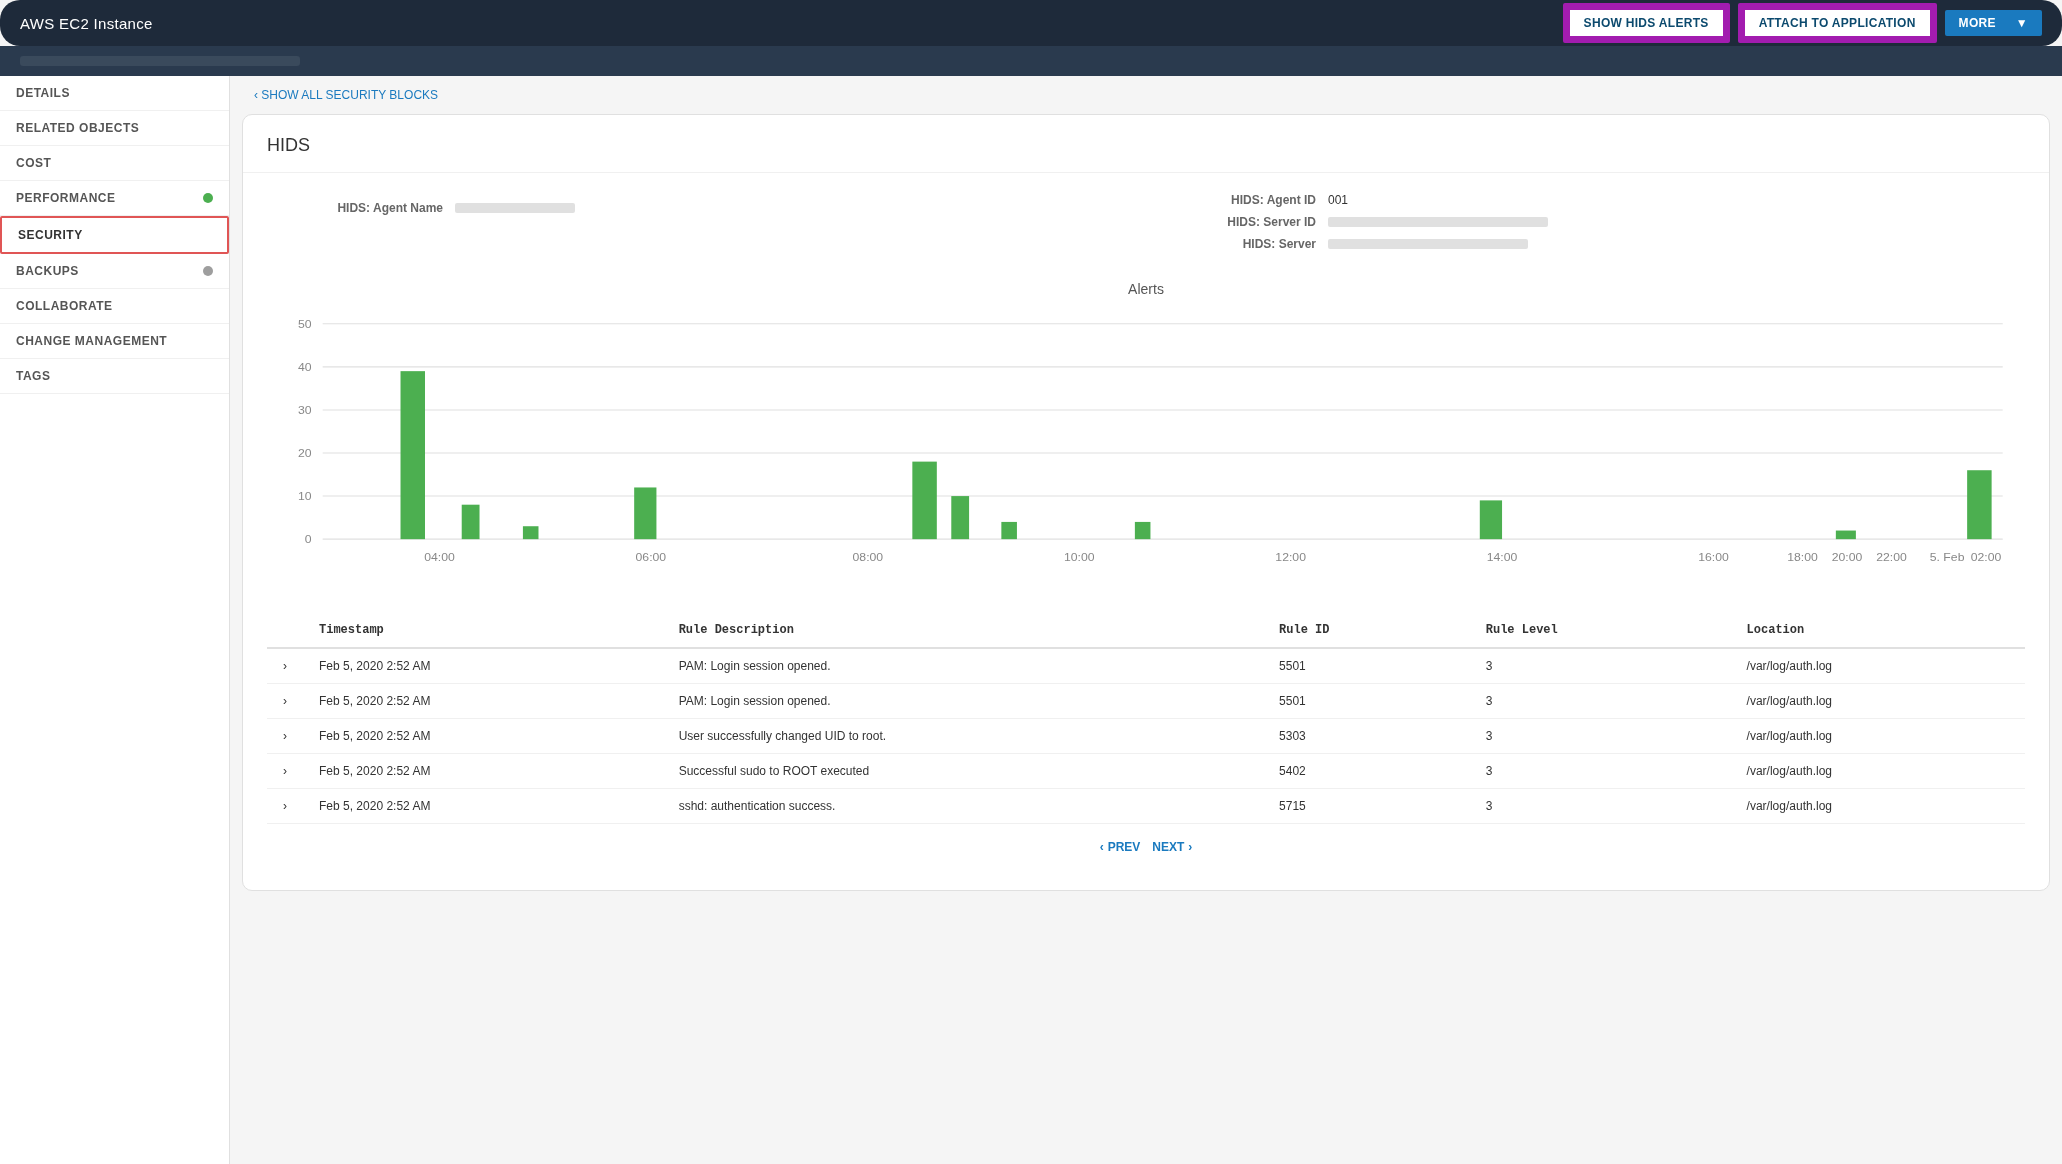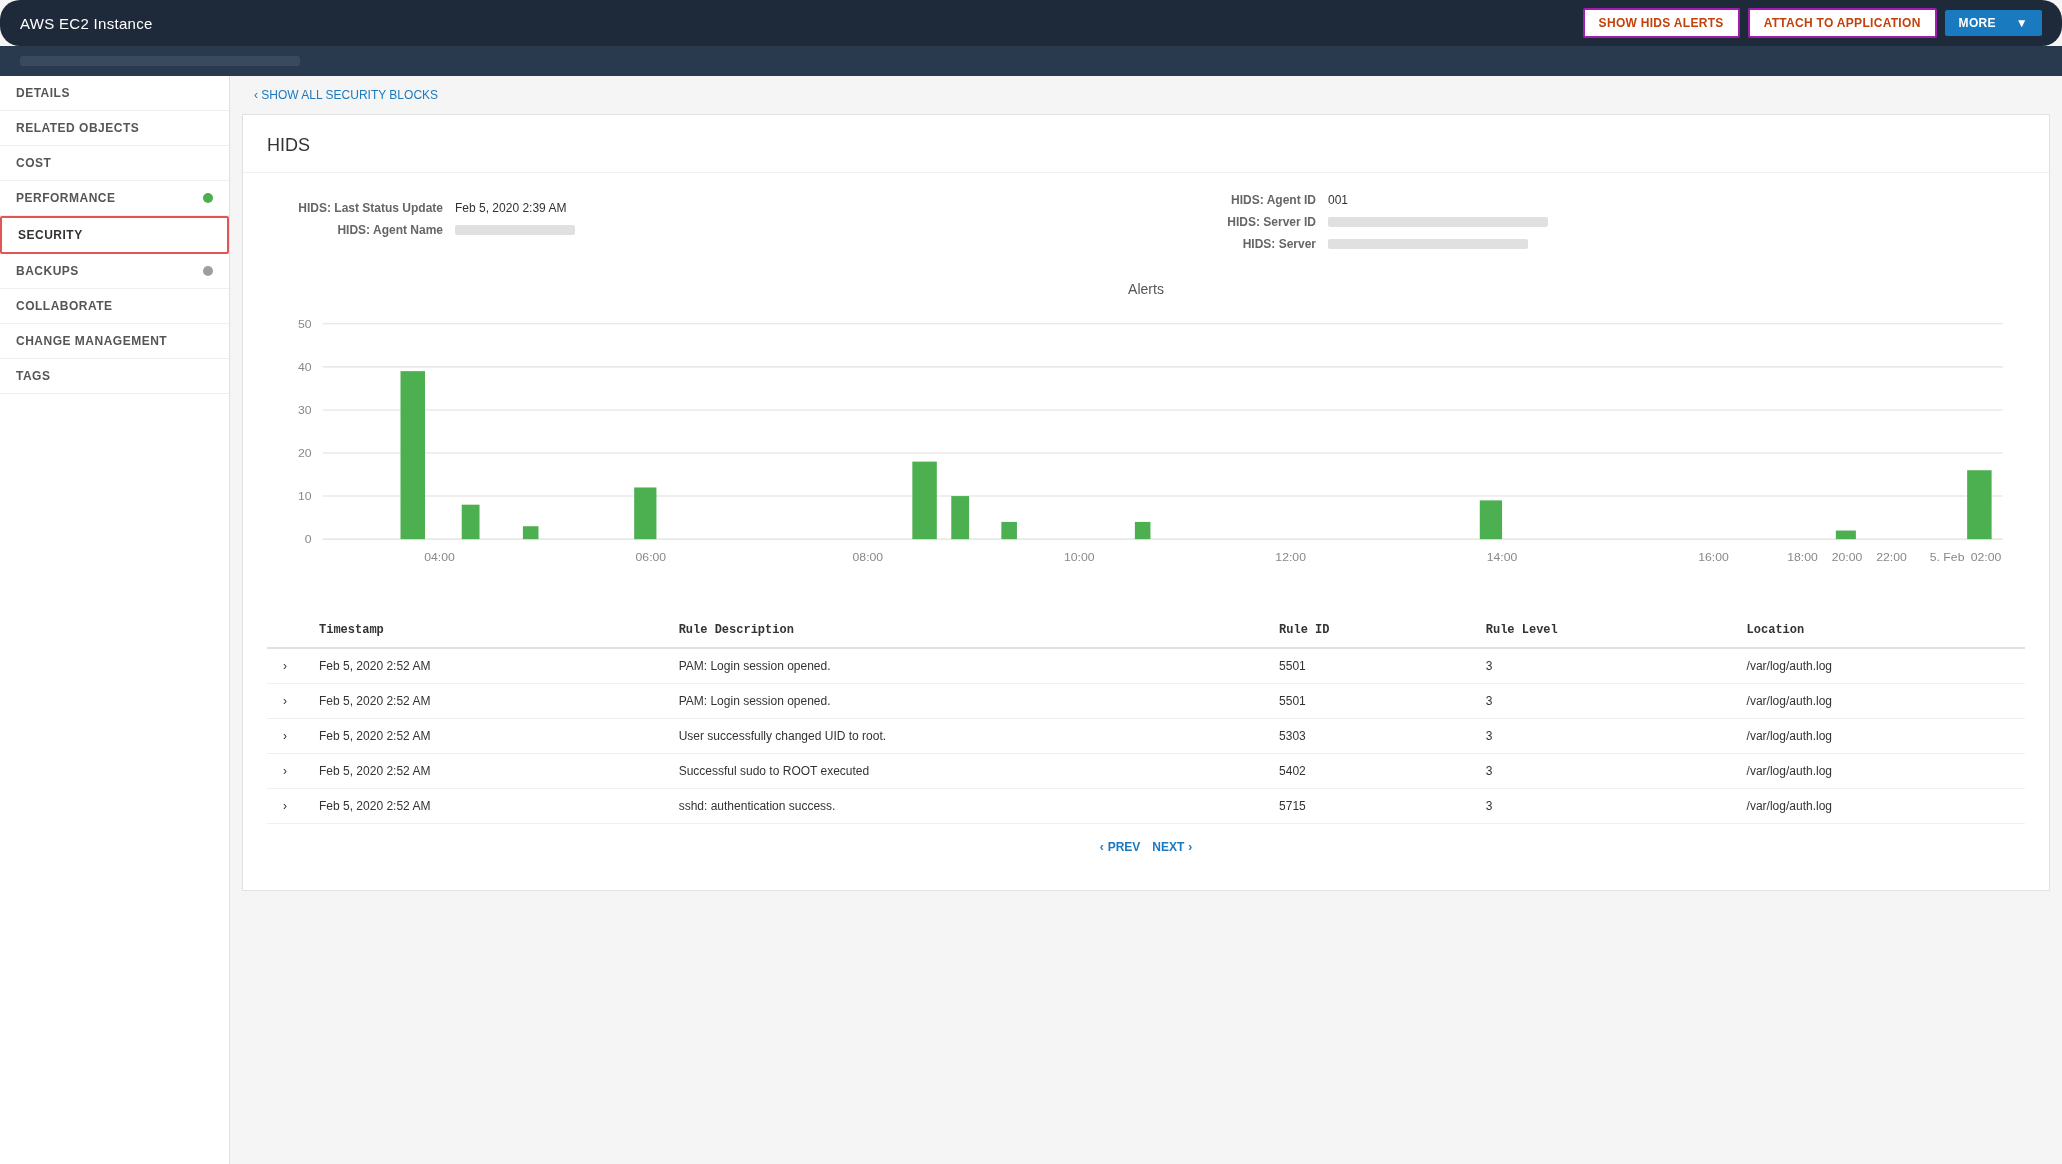--- a/index.html
+++ b/index.html
@@ -22,22 +22,22 @@
       color: #fff;
       letter-spacing: 0.3px;
     }
     .top-header-actions {
       display: flex;
       gap: 8px;
       align-items: center;
     }
     .header-btn {
       background: #fff;
-      color: #c2410c;
-      border: 2px solid #a21caf;
+      color: #0c4a6e;
+      border: 7px solid #a21caf;
       padding: 6px 14px;
       font-size: 12px;
       font-weight: 600;
       cursor: pointer;
       border-radius: 2px;
       letter-spacing: 0.3px;
     }
     .header-btn-primary {
       background: #1a7abf;
       color: #fff;
@@ -119,21 +119,21 @@
       align-items: center;
       gap: 6px;
       cursor: pointer;
     }
 
     
     .panel {
       background: #fff;
       margin: 0 12px 12px 12px;
       border: 1px solid #e0e0e0;
-      border-radius: 1px;
+      border-radius: 10px;
     }
     .panel-title {
       font-size: 18px;
       font-weight: 400;
       color: #333;
       padding: 20px 24px 16px;
       border-bottom: 1px solid #f0f0f0;
     }
 
     
@@ -292,24 +292,20 @@
     <div class="breadcrumb">
       <span>‹ SHOW ALL SECURITY BLOCKS</span>
     </div>
 
     <div class="panel">
       <div class="panel-title">HIDS</div>
 
       <div class="hids-info">
 
         <div>
-          <div class="hids-row" style="margin-top:8px;">
-            <span class="hids-label">HIDS: Last Status Update</span>
-            <span class="hids-value">Feb 5, 2020 2:39 AM</span>
-          </div>
           <div class="hids-row" style="margin-top:8px;">
             <span class="hids-label">HIDS: Agent Name</span>
             <span class="hids-blur" style="width:120px;"></span>
           </div>
         </div>
 
         <div>
           <div class="hids-row">
             <span class="hids-label">HIDS: Agent ID</span>
             <span class="hids-value">001</span>

